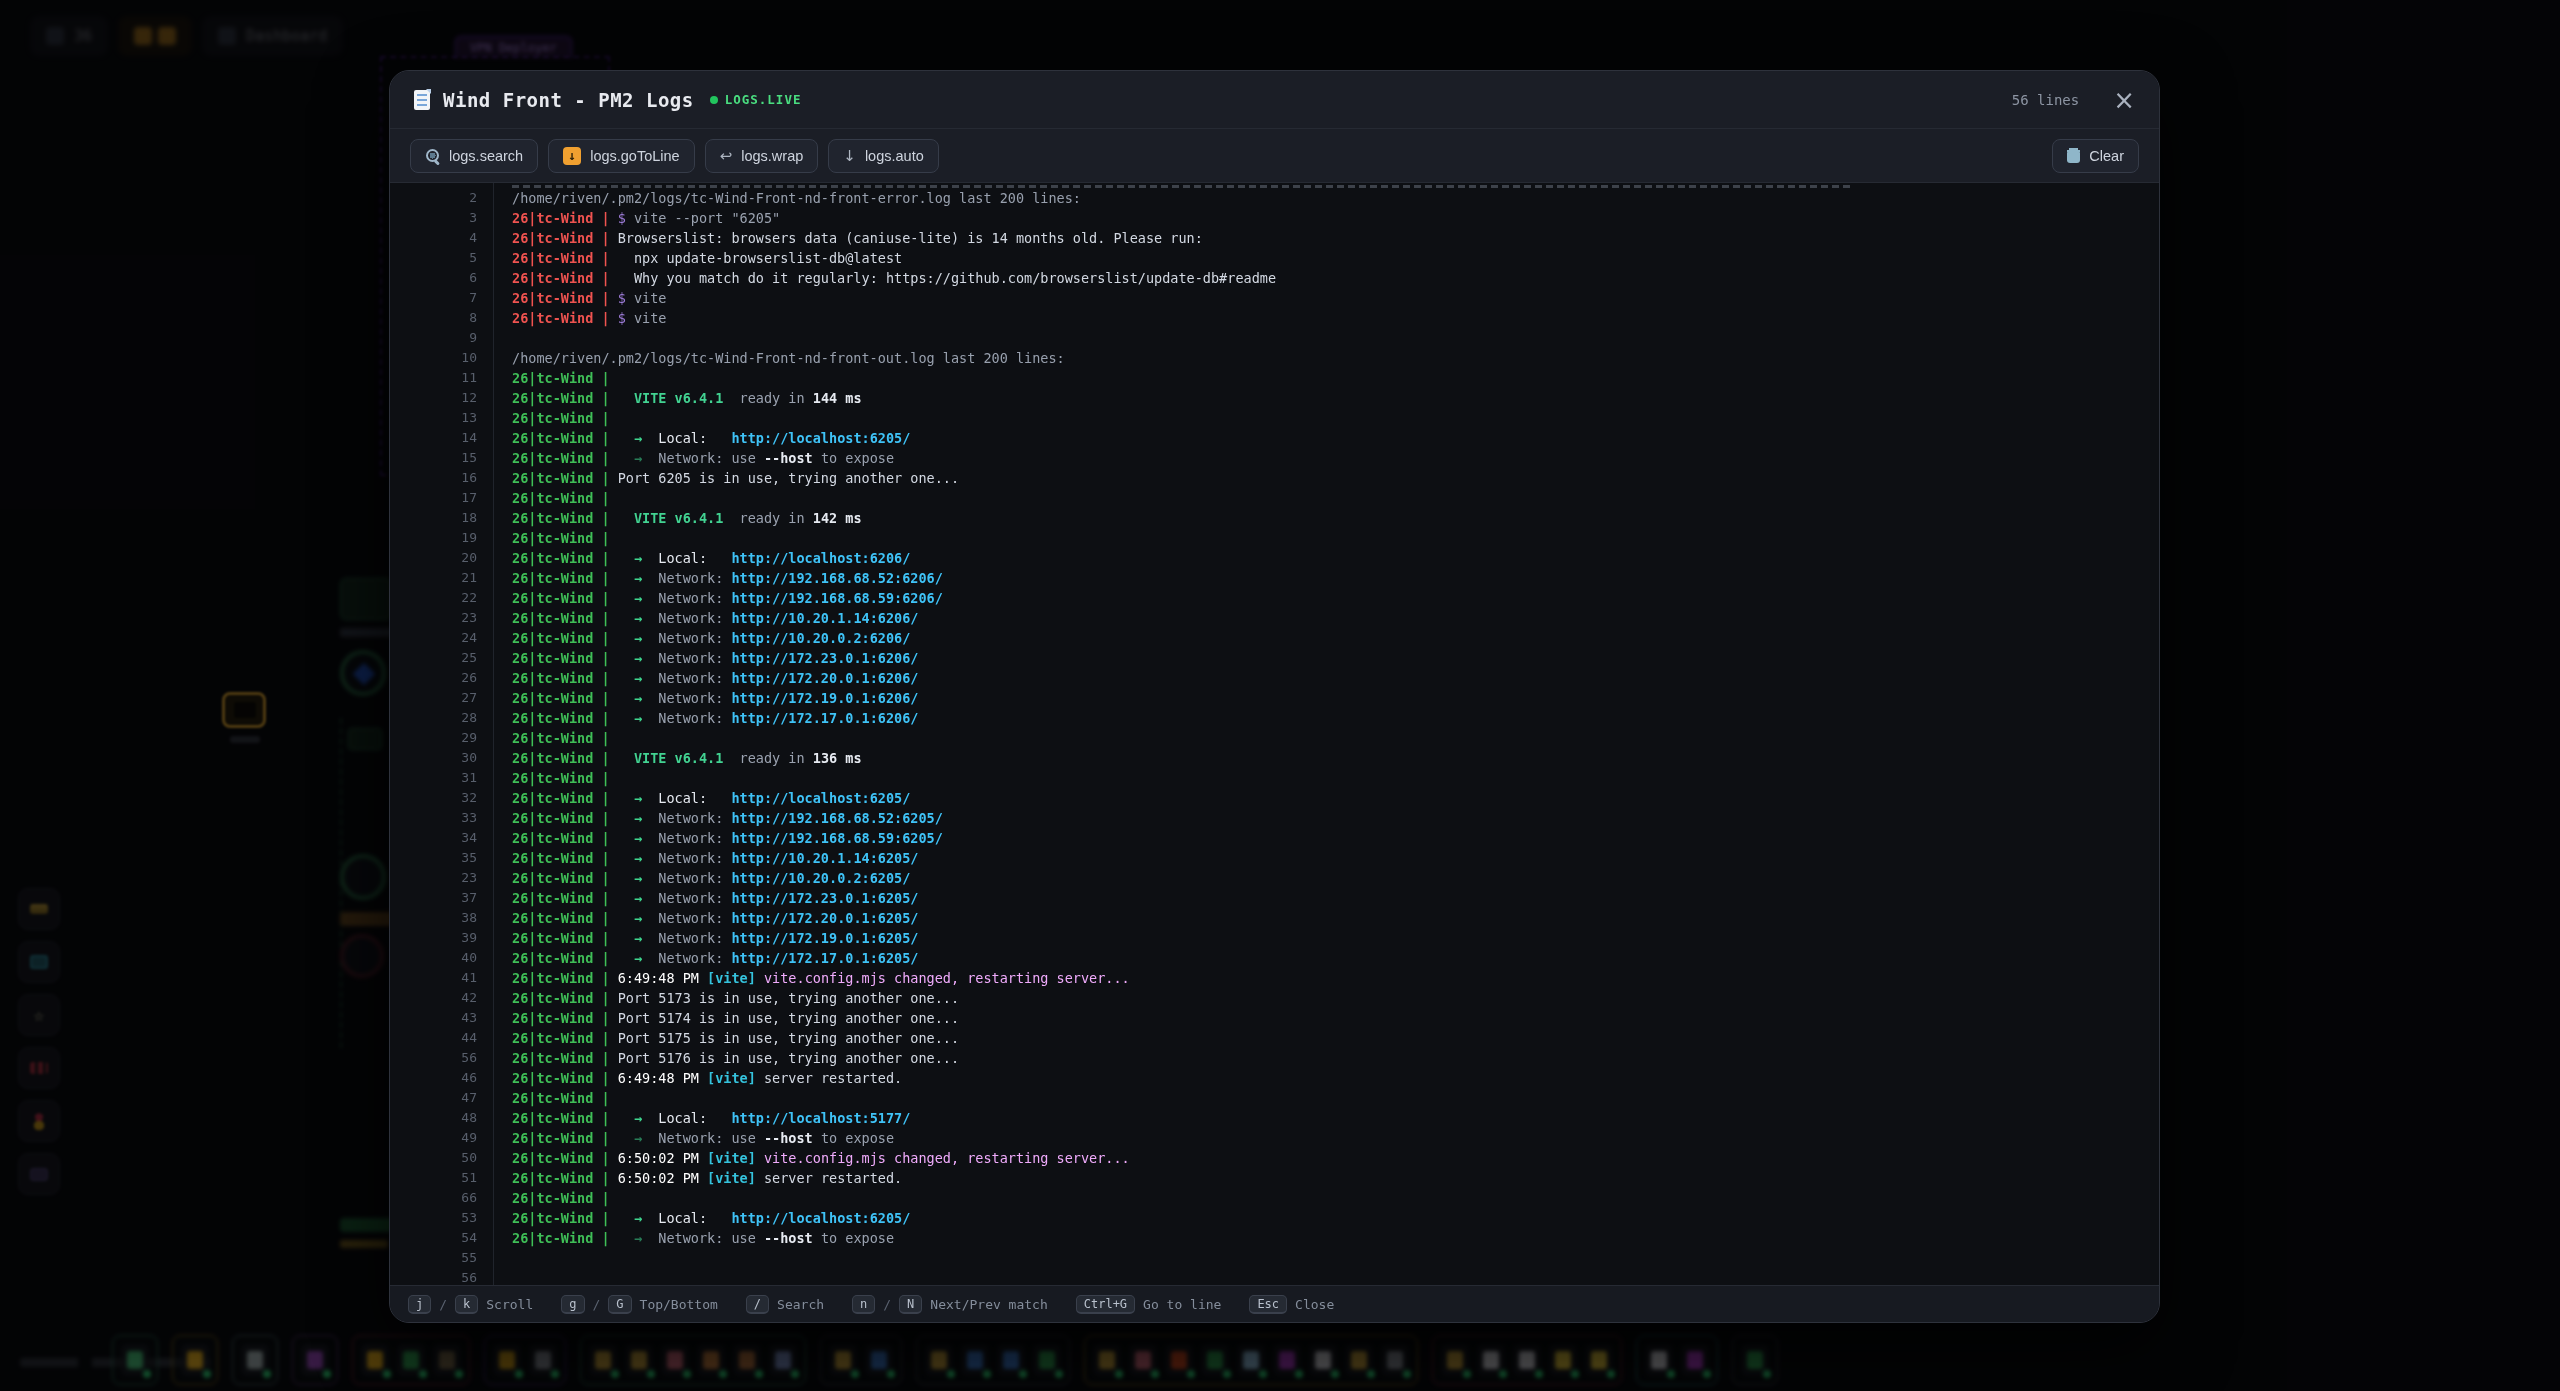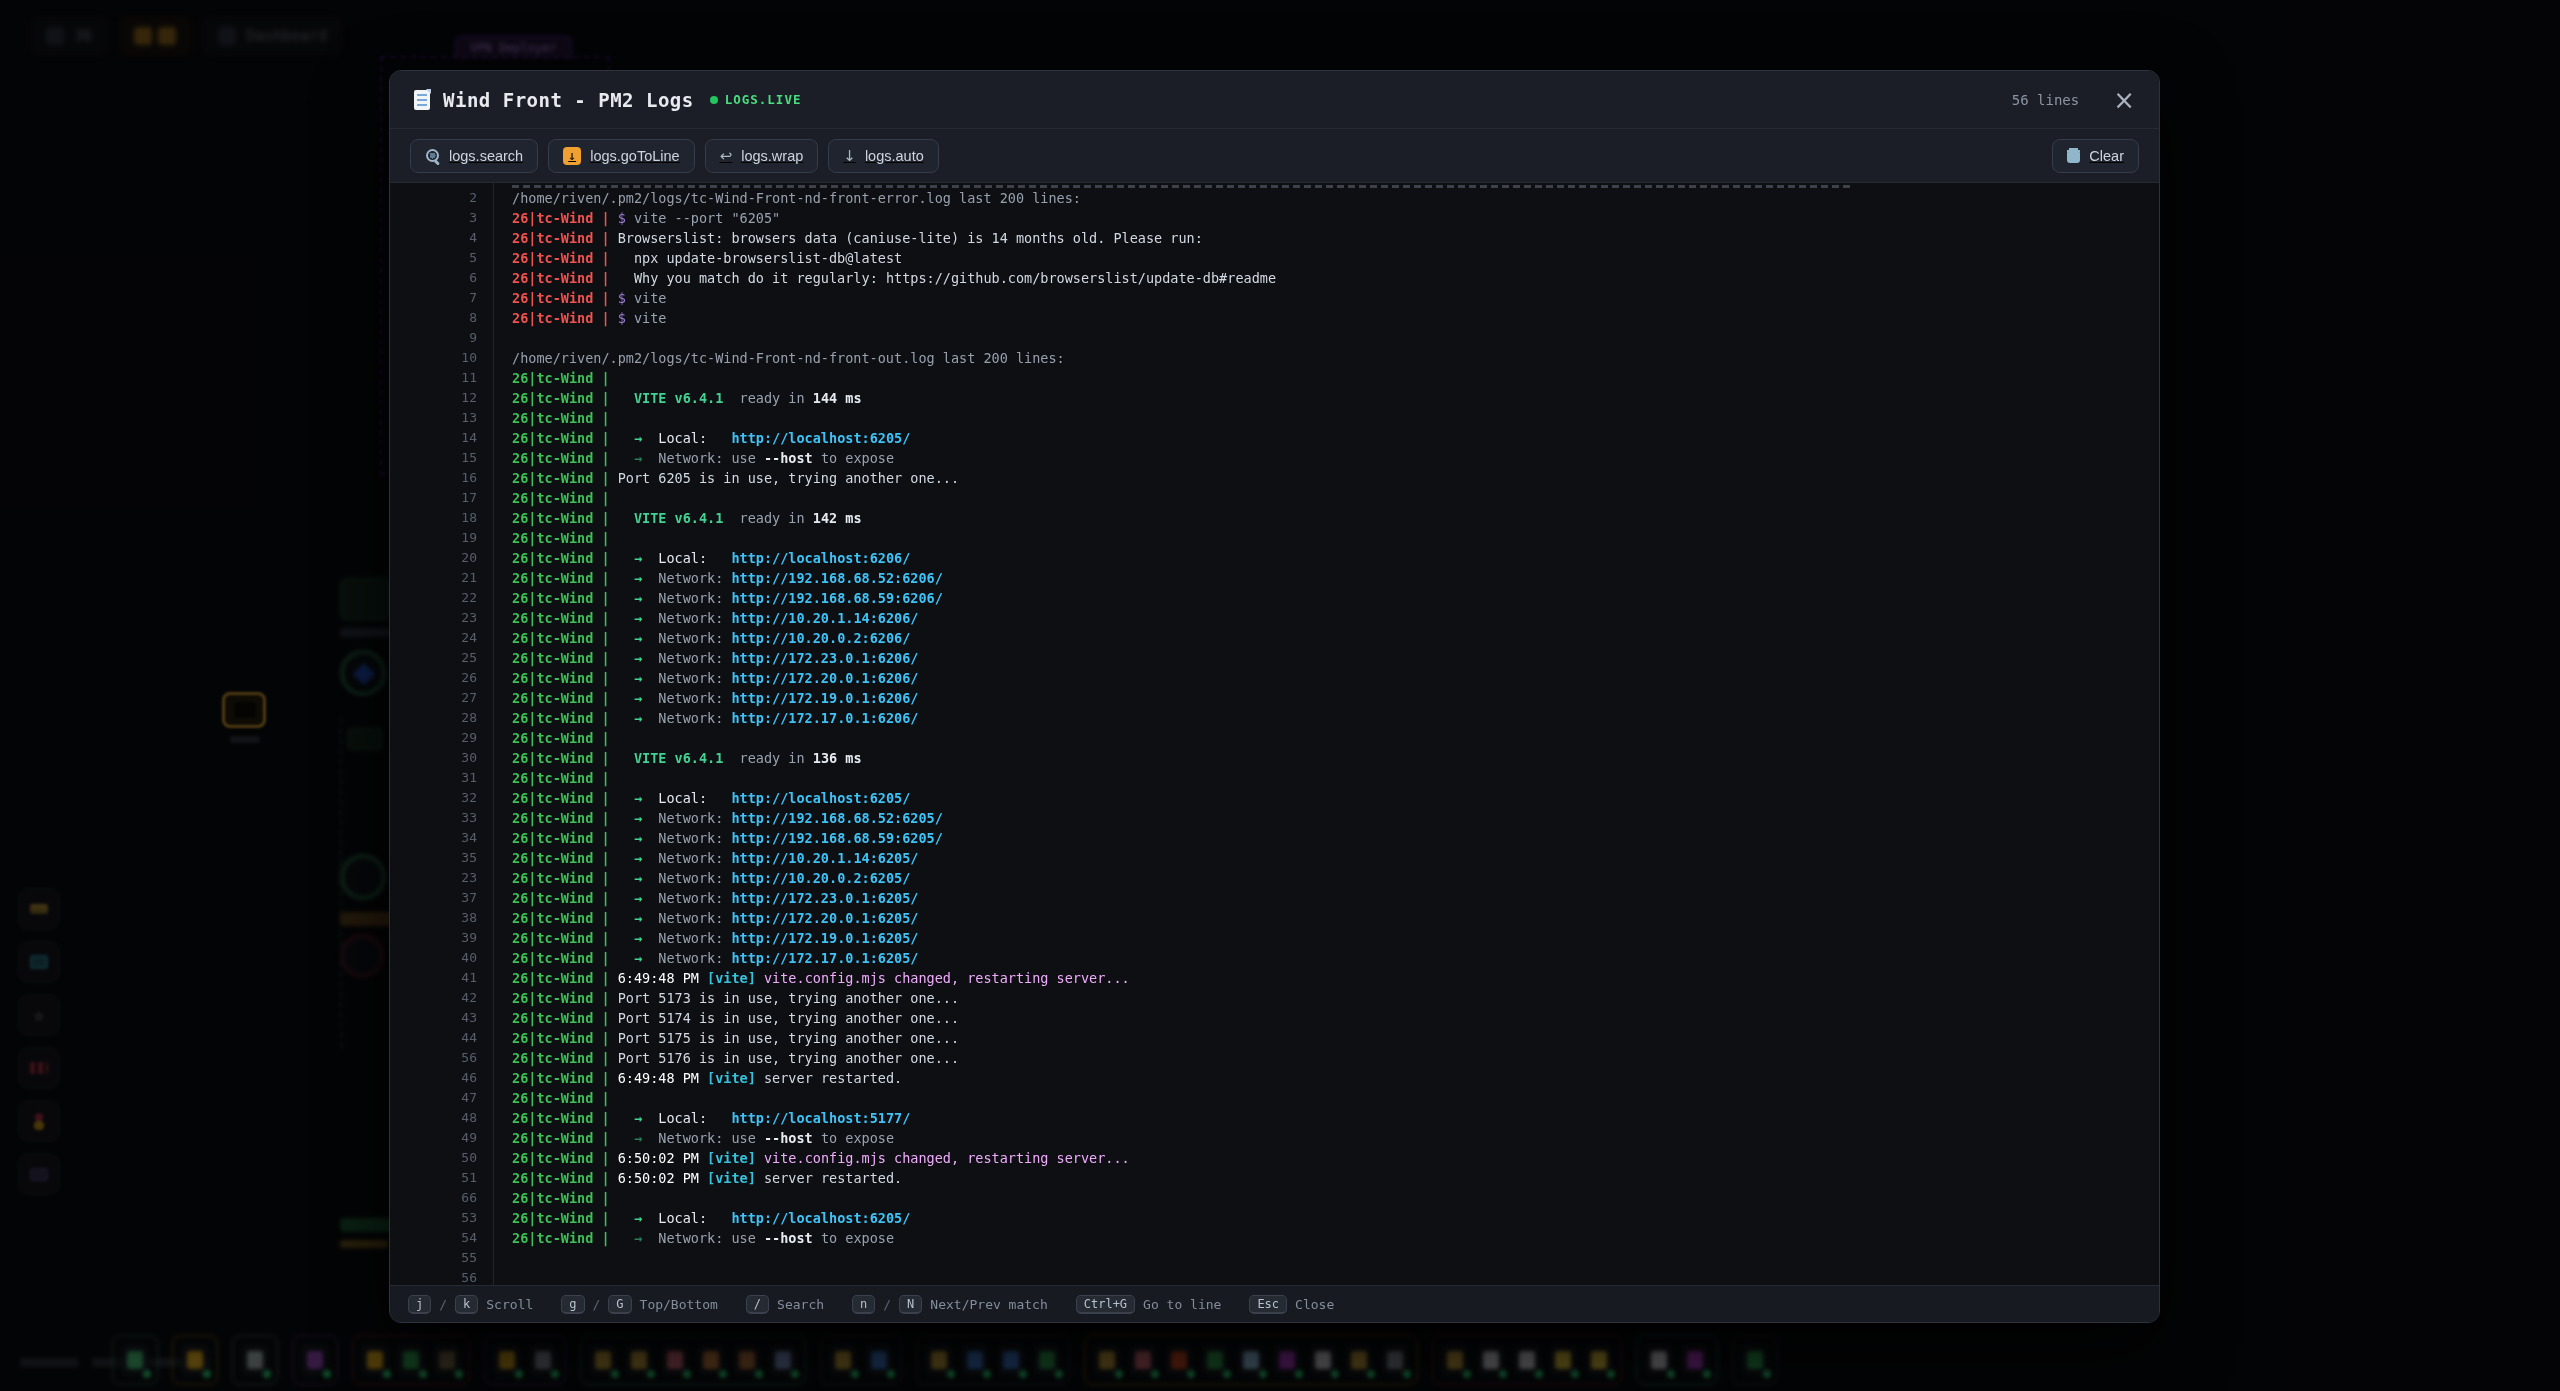--- a/index.html
+++ b/index.html
@@ -57,39 +57,39 @@
              gap:14px; padding-left:112px; filter:blur(2.2px); opacity:.8; }
   .tb-ver { position:absolute; left:20px; bottom:24px; width:190px; height:9px; filter:blur(2px); opacity:.55;
             background:linear-gradient(90deg,#3a3f48 0 58px, transparent 58px 72px, #3a3f48 72px 100%); border-radius:3px; }
   .tb-group { height:50px; border-radius:8px; display:flex; align-items:center; gap:8px; padding:0 8px; background:rgba(10,12,15,.55); }
   .tb-tile { position:relative; width:28px; height:32px; border-radius:5px; background:#14161c; display:flex; align-items:center; justify-content:center; }
   .tb-tile .core { width:16px; height:18px; border-radius:3px; }
   .tb-tile .dot { position:absolute; right:-2px; bottom:-2px; width:8px; height:8px; border-radius:50%; background:#2ecc71; }
 
   
   .modal { position:absolute; left:389px; top:70px; width:1771px; height:1253px; z-index:2;
-           background:#14161d; border:1px solid #2e323c; border-radius:12px;
+           background:#14161d; border:1px solid #2e323c; border-radius:20px;
            box-shadow:0 24px 70px rgba(0,0,0,.75); display:flex; flex-direction:column; overflow:hidden;justify-content:space-between; }
 
   .m-header { height:58px; flex:0 0 58px; background:#1b1e26; border-bottom:1px solid #262a33;
               display:flex; align-items:center; padding:0 24px; }
   .doc-icon { width:16px; height:20px; background:#f2f5f8; border-radius:2px; position:relative; margin-right:13px; }
   .doc-icon::before { content:""; position:absolute; left:3px; top:4px; width:10px; height:12px;
       background:repeating-linear-gradient(#7aa7d9 0 2px, transparent 2px 5px); }
   .doc-icon::after { content:""; position:absolute; right:-1px; top:-1px; border-style:solid; border-width:0 5px 5px 0; border-color:transparent #b9cfe8 transparent transparent; }
   .m-title { color:#e8eaef; font-size:19px; font-weight:700; letter-spacing:.5px; }
   .live { display:flex; align-items:center; margin-left:16px; gap:7px; }
   .live .dot { width:8px; height:8px; border-radius:50%; background:#22c55e; }
   .live .txt { color:#4ade80; font-size:12.5px; font-weight:700; letter-spacing:1px; }
   .m-header .spacer { flex:1; }
   .lines-count { color:#8d95a3; font-size:14px; margin-right:34px; }
   .close-btn { color:#aab2bf; font-size:26px; line-height:1; cursor:pointer; font-family:"DejaVu Sans", sans-serif; }
 
   .m-toolbar { height:54px; flex:0 0 54px; background:#1b1e26; border-bottom:1px solid #262a33;
-               display:flex; align-items:center; padding:0 20px; gap:10px; font-family:"Liberation Sans", sans-serif;text-decoration:underline; }
+               display:flex; align-items:center; padding:0 20px; gap:10px; font-family:"Liberation Sans", sans-serif; }
   .tbtn { height:34px; padding:0 14px; border-radius:8px; background:#20242e; border:1px solid #363c49;
           color:#ced4de; font-size:14.5px; display:flex; align-items:center; gap:9px; cursor:pointer; }
   .tbtn .ic { display:inline-flex; align-items:center; justify-content:center; }
   .ic-search { position:relative; width:15px; height:15px; }
   .ic-search::before { content:""; position:absolute; left:1px; top:1px; width:9px; height:9px; border:2px solid #9fb6c9; border-radius:50%; background:radial-gradient(circle,#5d7a8f 0 3px, transparent 3px); }
   .ic-search::after { content:""; position:absolute; right:0; bottom:0; width:6px; height:2.5px; background:#9fb6c9; transform:rotate(45deg); border-radius:2px; }
   .ic-goto { width:18px; height:18px; border-radius:4px; background:#f0a030; color:#30230a; font-size:13px; font-weight:700; display:flex; align-items:center; justify-content:center; font-family:"DejaVu Sans Mono", monospace; }
   .ic-wrap, .ic-auto { color:#aeb6c2; font-size:15px; font-family:"DejaVu Sans", sans-serif; }
   .m-toolbar .spacer { flex:1; }
   .ic-trash { position:relative; width:13px; height:15px; }

